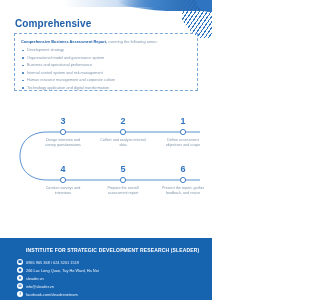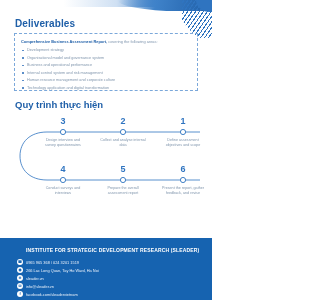--- a/index.html
+++ b/index.html
@@ -59,35 +59,34 @@
 
   <div class="top-band">
     <div class="band-fill"></div>
     <div class="band-swoosh"></div>
   </div>
   <div class="corner-stripes">
     <div class="inner"></div>
   </div>
   <div class="corner-cap"></div>
 
-  <div class="h-deliverables">Deliverables</div>
+  <div class="h-deliverables">Comprehensive</div>
 
   <div class="box">
     <div class="box-lead">
       <b>Comprehensive Business Assessment Report,</b><span> covering the following areas:</span>
     </div>
     <div class="bul" style="top:14px">Development strategy</div>
     <div class="bul" style="top:21.5px">Organisational model and governance system</div>
     <div class="bul" style="top:29px">Business and operational performance</div>
     <div class="bul" style="top:36.5px">Internal control system and risk management</div>
     <div class="bul" style="top:44px">Human resource management and corporate culture</div>
     <div class="bul" style="top:51.5px">Technology application and digital transformation</div>
   </div>
 
-  <div class="h-process">Quy trình thực hiện</div>
 
   <div class="tl">
     <svg width="212" height="128" viewBox="0 0 212 128">
 
       <line x1="47" y1="24" x2="200" y2="24" stroke="#2f74c0" stroke-width="0.8"></line>
 
       <path d="M47 24 C 30 24, 20 34, 20 48 C 20 62, 30 72, 47 72" fill="none" stroke="#2f74c0" stroke-width="0.8"></path>
 
       <line x1="47" y1="72" x2="200" y2="72" stroke="#2f74c0" stroke-width="0.8"></line>
 

